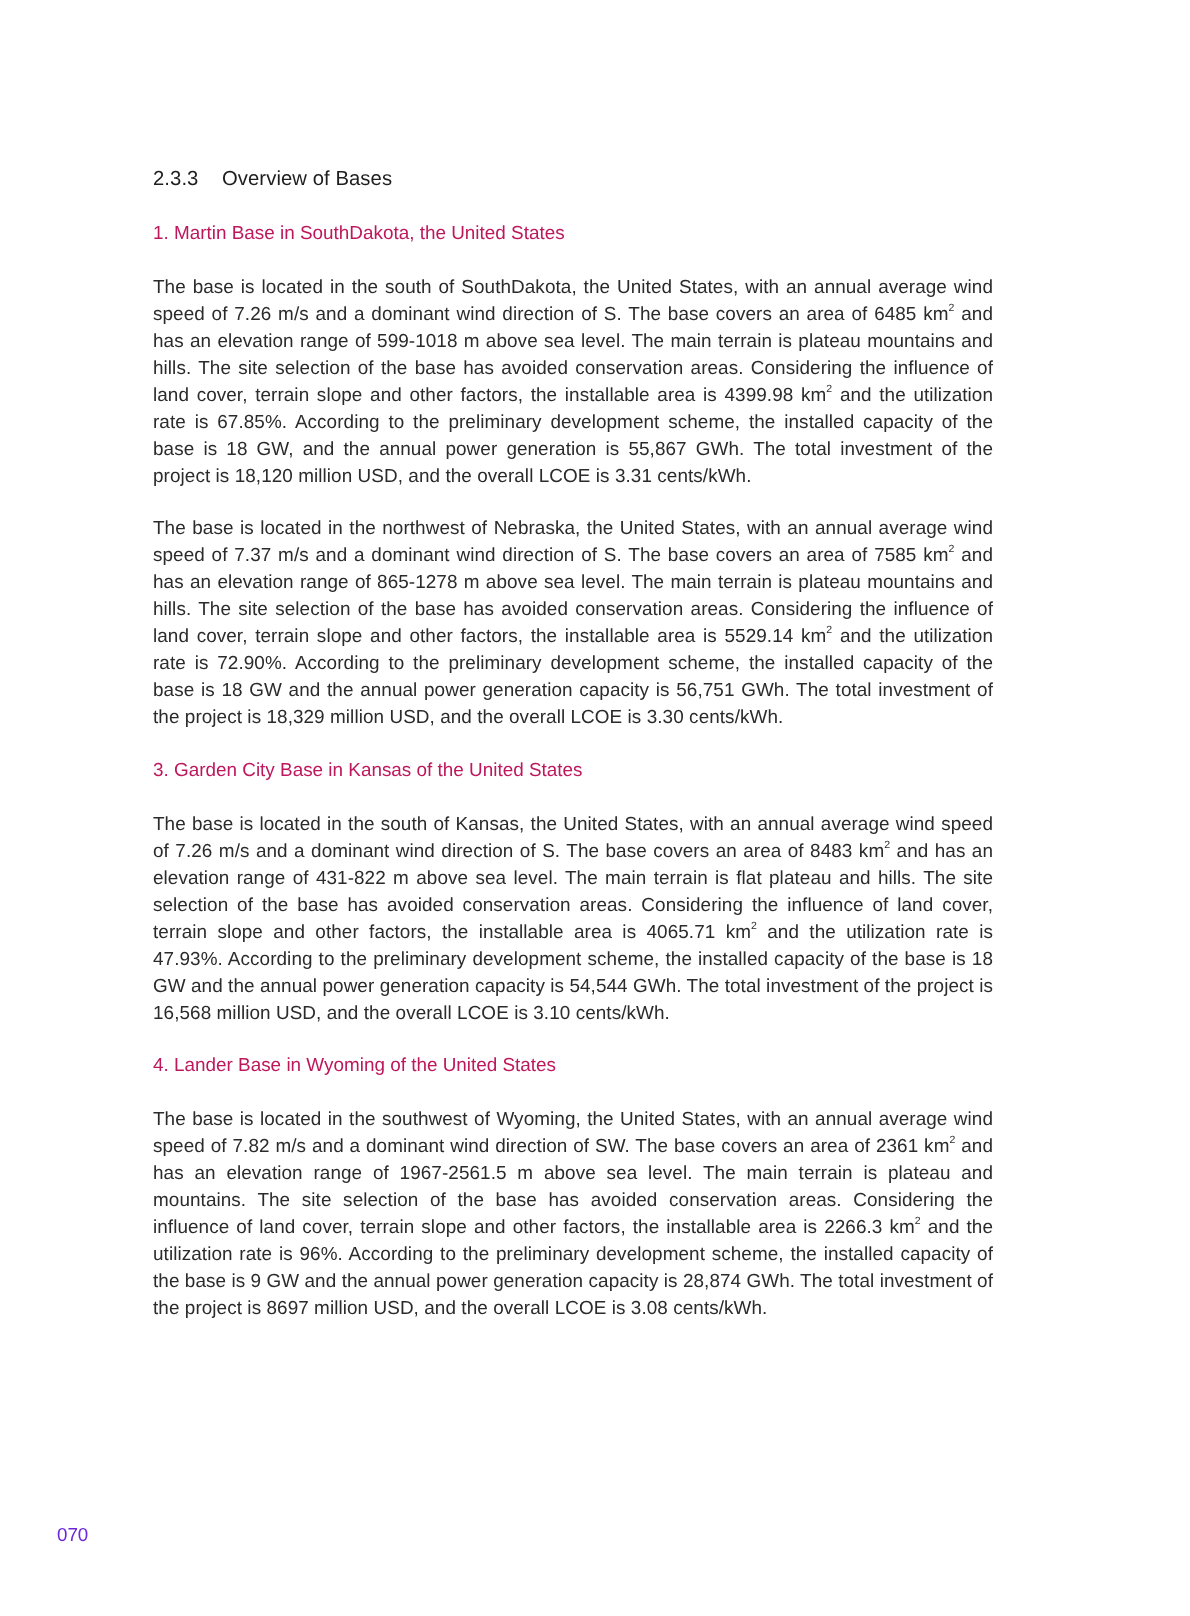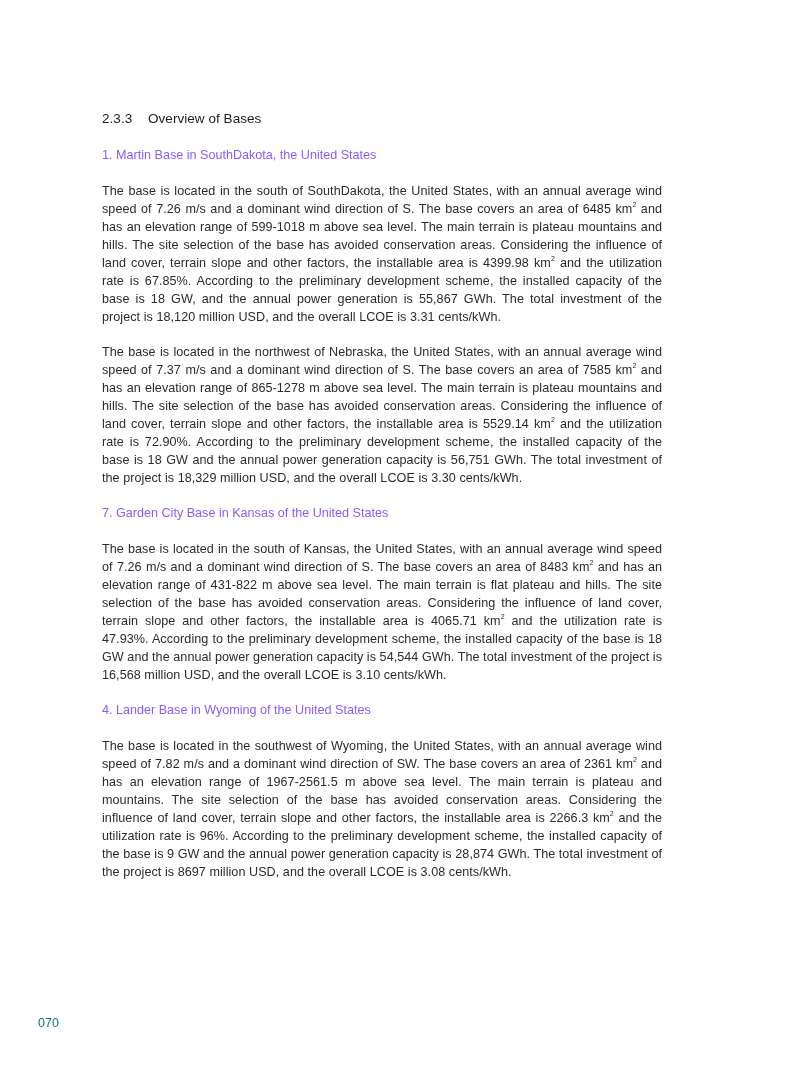--- a/index.html
+++ b/index.html
@@ -36,41 +36,41 @@
     .intro {
       font-size: 12.6px;
       line-height: 18px;
       margin: 0 0 18px 0;
       text-align: left;
     }
     .base-title {
       font-size: 12.6px;
       line-height: 18px;
       margin: 0 0 18px 0;
-      color: #8b5cf6;
+      color: #be185d;
     }
     .base-body {
       font-size: 12.6px;
       line-height: 18px;
       margin: 0 0 17px 0;
       text-align: justify;
       text-align-last: left;
       letter-spacing: 0.05px;
     }
     .base-body sup {
       font-size: 7px;
       line-height: 0;
       vertical-align: 6px;
     }
     .page-number {
       position: absolute;
       left: 38px;
       top: 1016px;
       font-size: 12.5px;
-      color: #0f766e;
+      color: #6d28d9;
     }
   </style>
 </head>
 <body>
 
 <div class="page">
 
   <h3 class="section-heading">
     <span class="num">2.3.3</span><span>Overview of Bases</span>
   </h3>
@@ -79,21 +79,21 @@
   <div>
     <p class="base-title">1. Martin Base in SouthDakota, the United States</p>
     <p class="base-body"><span>The base is located in the south of SouthDakota, the United States, with an annual average wind speed of 7.26 m/s and a dominant wind direction of S. The base covers an area of 6485 km</span><sup>2</sup><span> and has an elevation range of 599-1018 m above sea level. The main terrain is plateau mountains and hills. The site selection of the base has avoided conservation areas. Considering the influence of land cover, terrain slope and other factors, the installable area is 4399.98 km</span><sup>2</sup><span> and the utilization rate is 67.85%. According to the preliminary development scheme, the installed capacity of the base is 18 GW, and the annual power generation is 55,867 GWh. The total investment of the project is 18,120 million USD, and the overall LCOE is 3.31 cents/kWh.</span></p>
   </div>
 
   <div>
     <p class="base-body"><span>The base is located in the northwest of Nebraska, the United States, with an annual average wind speed of 7.37 m/s and a dominant wind direction of S. The base covers an area of 7585 km</span><sup>2</sup><span> and has an elevation range of 865-1278 m above sea level. The main terrain is plateau mountains and hills. The site selection of the base has avoided conservation areas. Considering the influence of land cover, terrain slope and other factors, the installable area is 5529.14 km</span><sup>2</sup><span> and the utilization rate is 72.90%. According to the preliminary development scheme, the installed capacity of the base is 18 GW and the annual power generation capacity is 56,751 GWh. The total investment of the project is 18,329 million USD, and the overall LCOE is 3.30 cents/kWh.</span></p>
   </div>
 
   <div>
-    <p class="base-title">7. Garden City Base in Kansas of the United States</p>
+    <p class="base-title">3. Garden City Base in Kansas of the United States</p>
     <p class="base-body"><span>The base is located in the south of Kansas, the United States, with an annual average wind speed of 7.26 m/s and a dominant wind direction of S. The base covers an area of 8483 km</span><sup>2</sup><span> and has an elevation range of 431-822 m above sea level. The main terrain is flat plateau and hills. The site selection of the base has avoided conservation areas. Considering the influence of land cover, terrain slope and other factors, the installable area is 4065.71 km</span><sup>2</sup><span> and the utilization rate is 47.93%. According to the preliminary development scheme, the installed capacity of the base is 18 GW and the annual power generation capacity is 54,544 GWh. The total investment of the project is 16,568 million USD, and the overall LCOE is 3.10 cents/kWh.</span></p>
   </div>
 
   <div>
     <p class="base-title">4. Lander Base in Wyoming of the United States</p>
     <p class="base-body"><span>The base is located in the southwest of Wyoming, the United States, with an annual average wind speed of 7.82 m/s and a dominant wind direction of SW. The base covers an area of 2361 km</span><sup>2</sup><span> and has an elevation range of 1967-2561.5 m above sea level. The main terrain is plateau and mountains. The site selection of the base has avoided conservation areas. Considering the influence of land cover, terrain slope and other factors, the installable area is 2266.3 km</span><sup>2</sup><span> and the utilization rate is 96%. According to the preliminary development scheme, the installed capacity of the base is 9 GW and the annual power generation capacity is 28,874 GWh. The total investment of the project is 8697 million USD, and the overall LCOE is 3.08 cents/kWh.</span></p>
   </div>
 
 </div>
 

